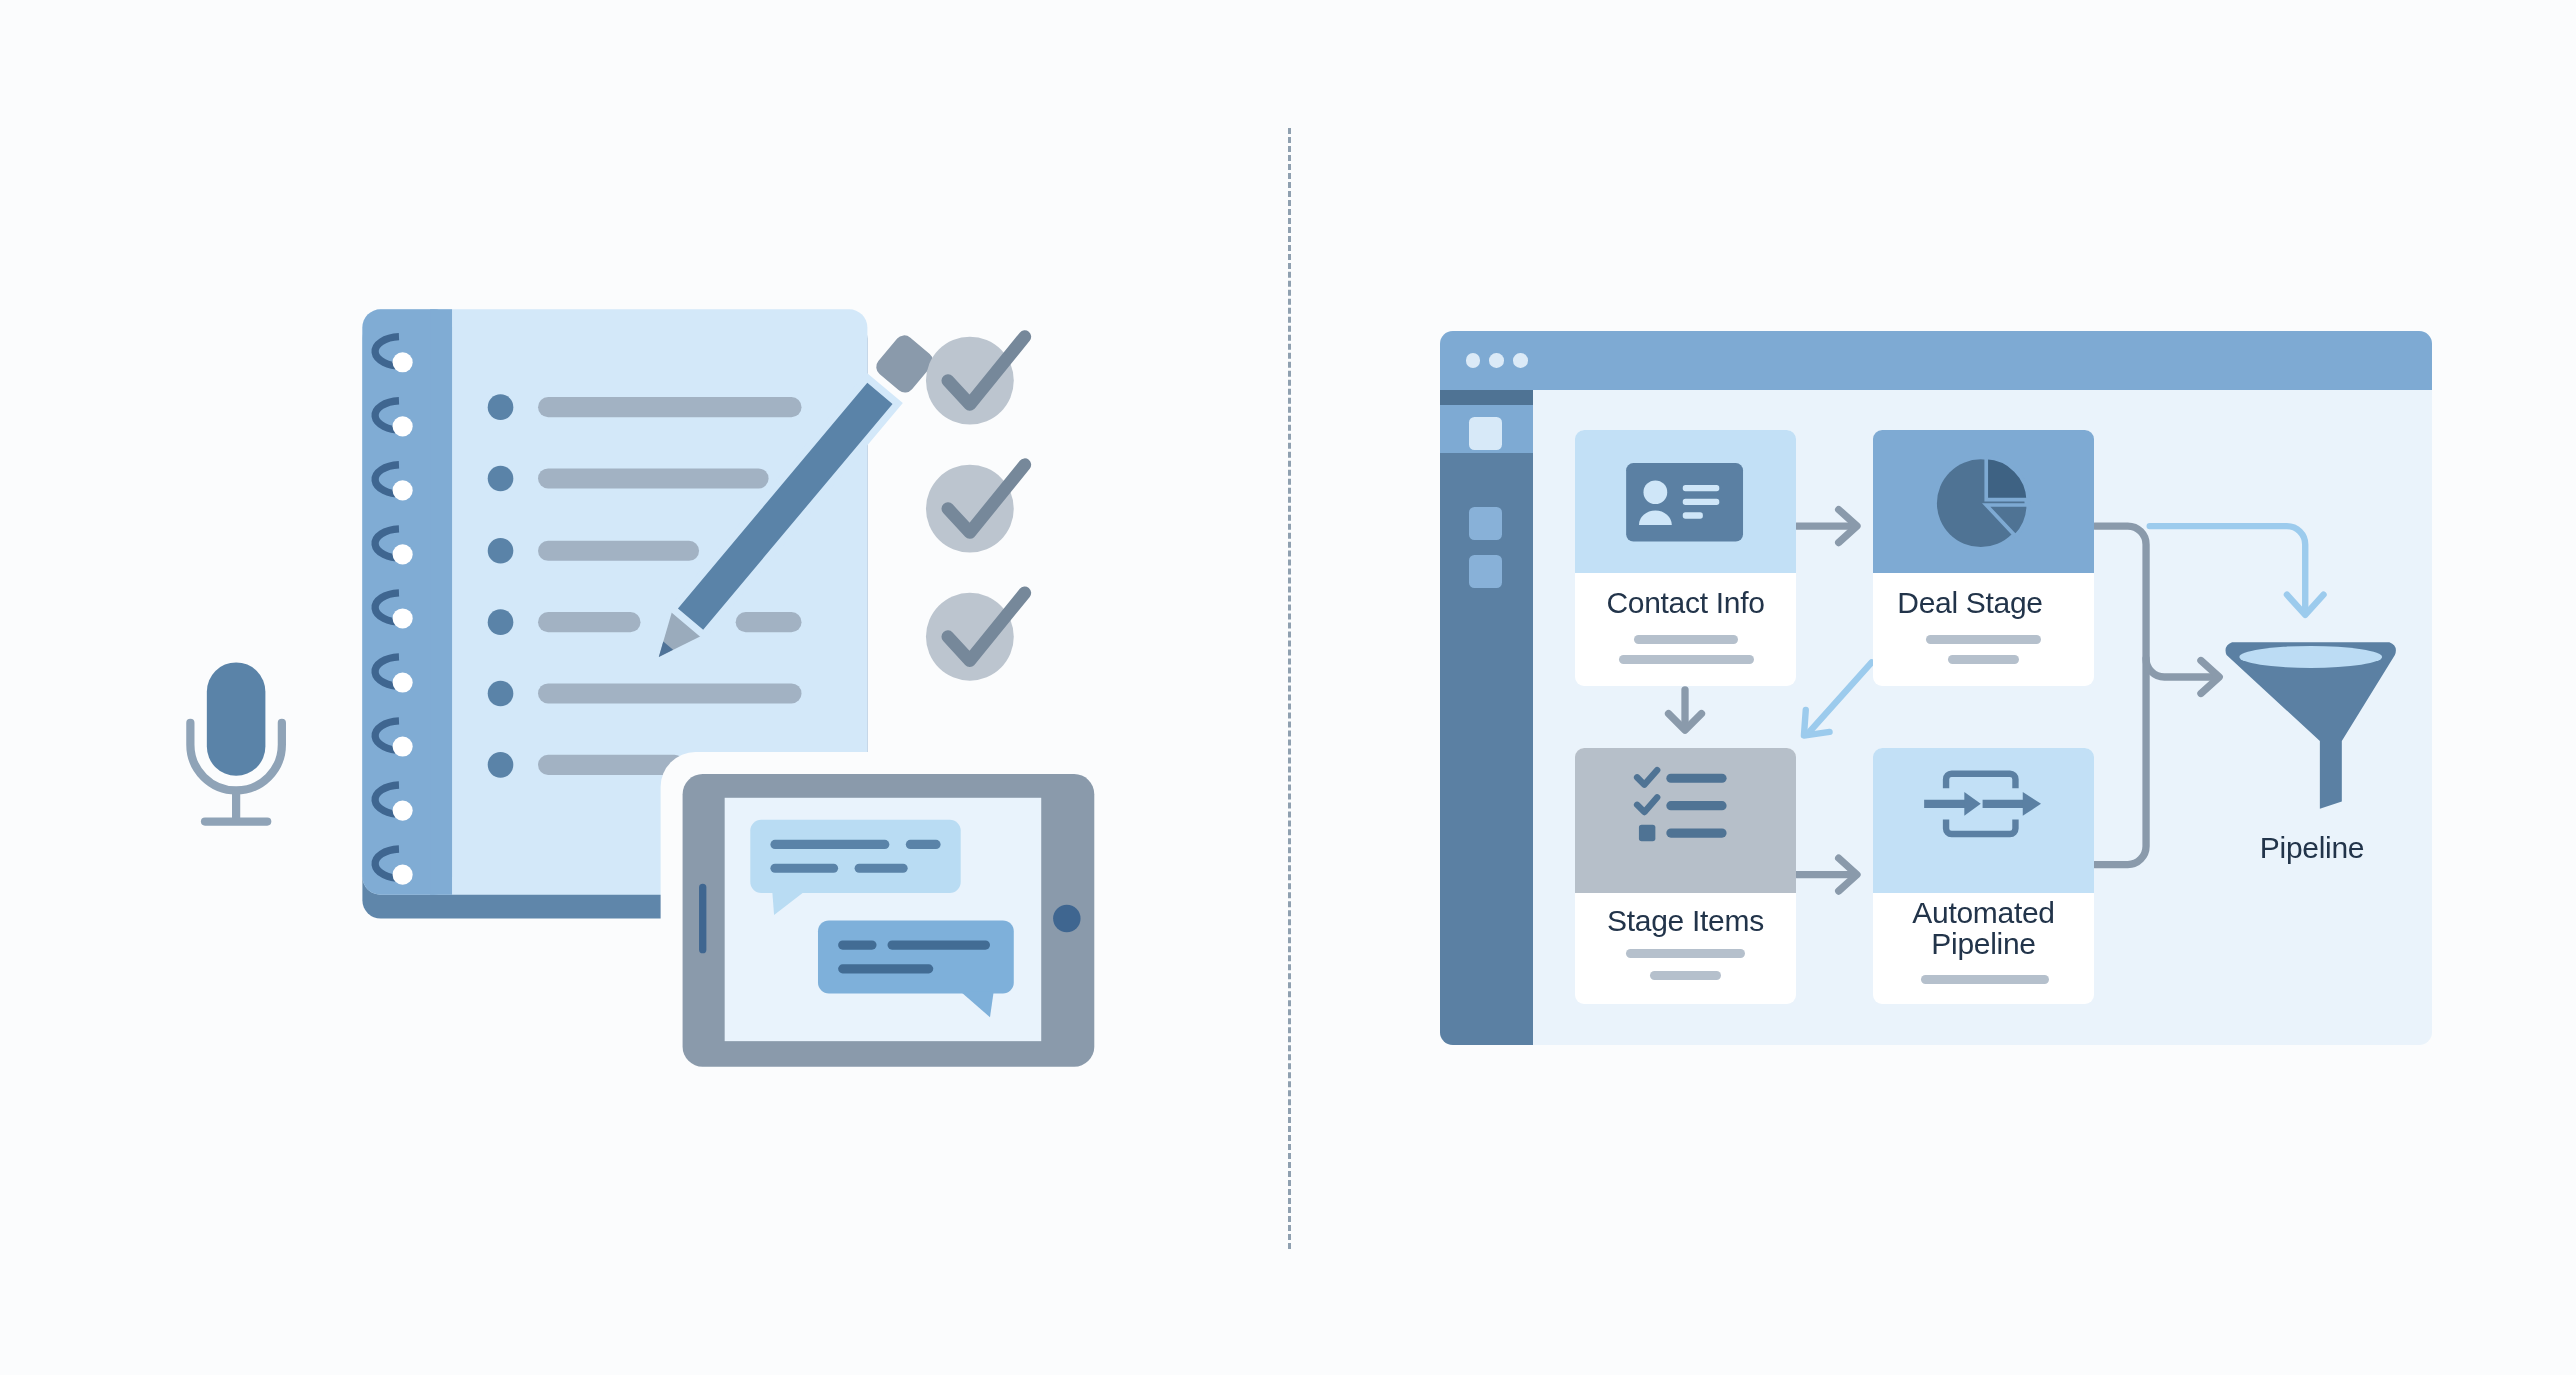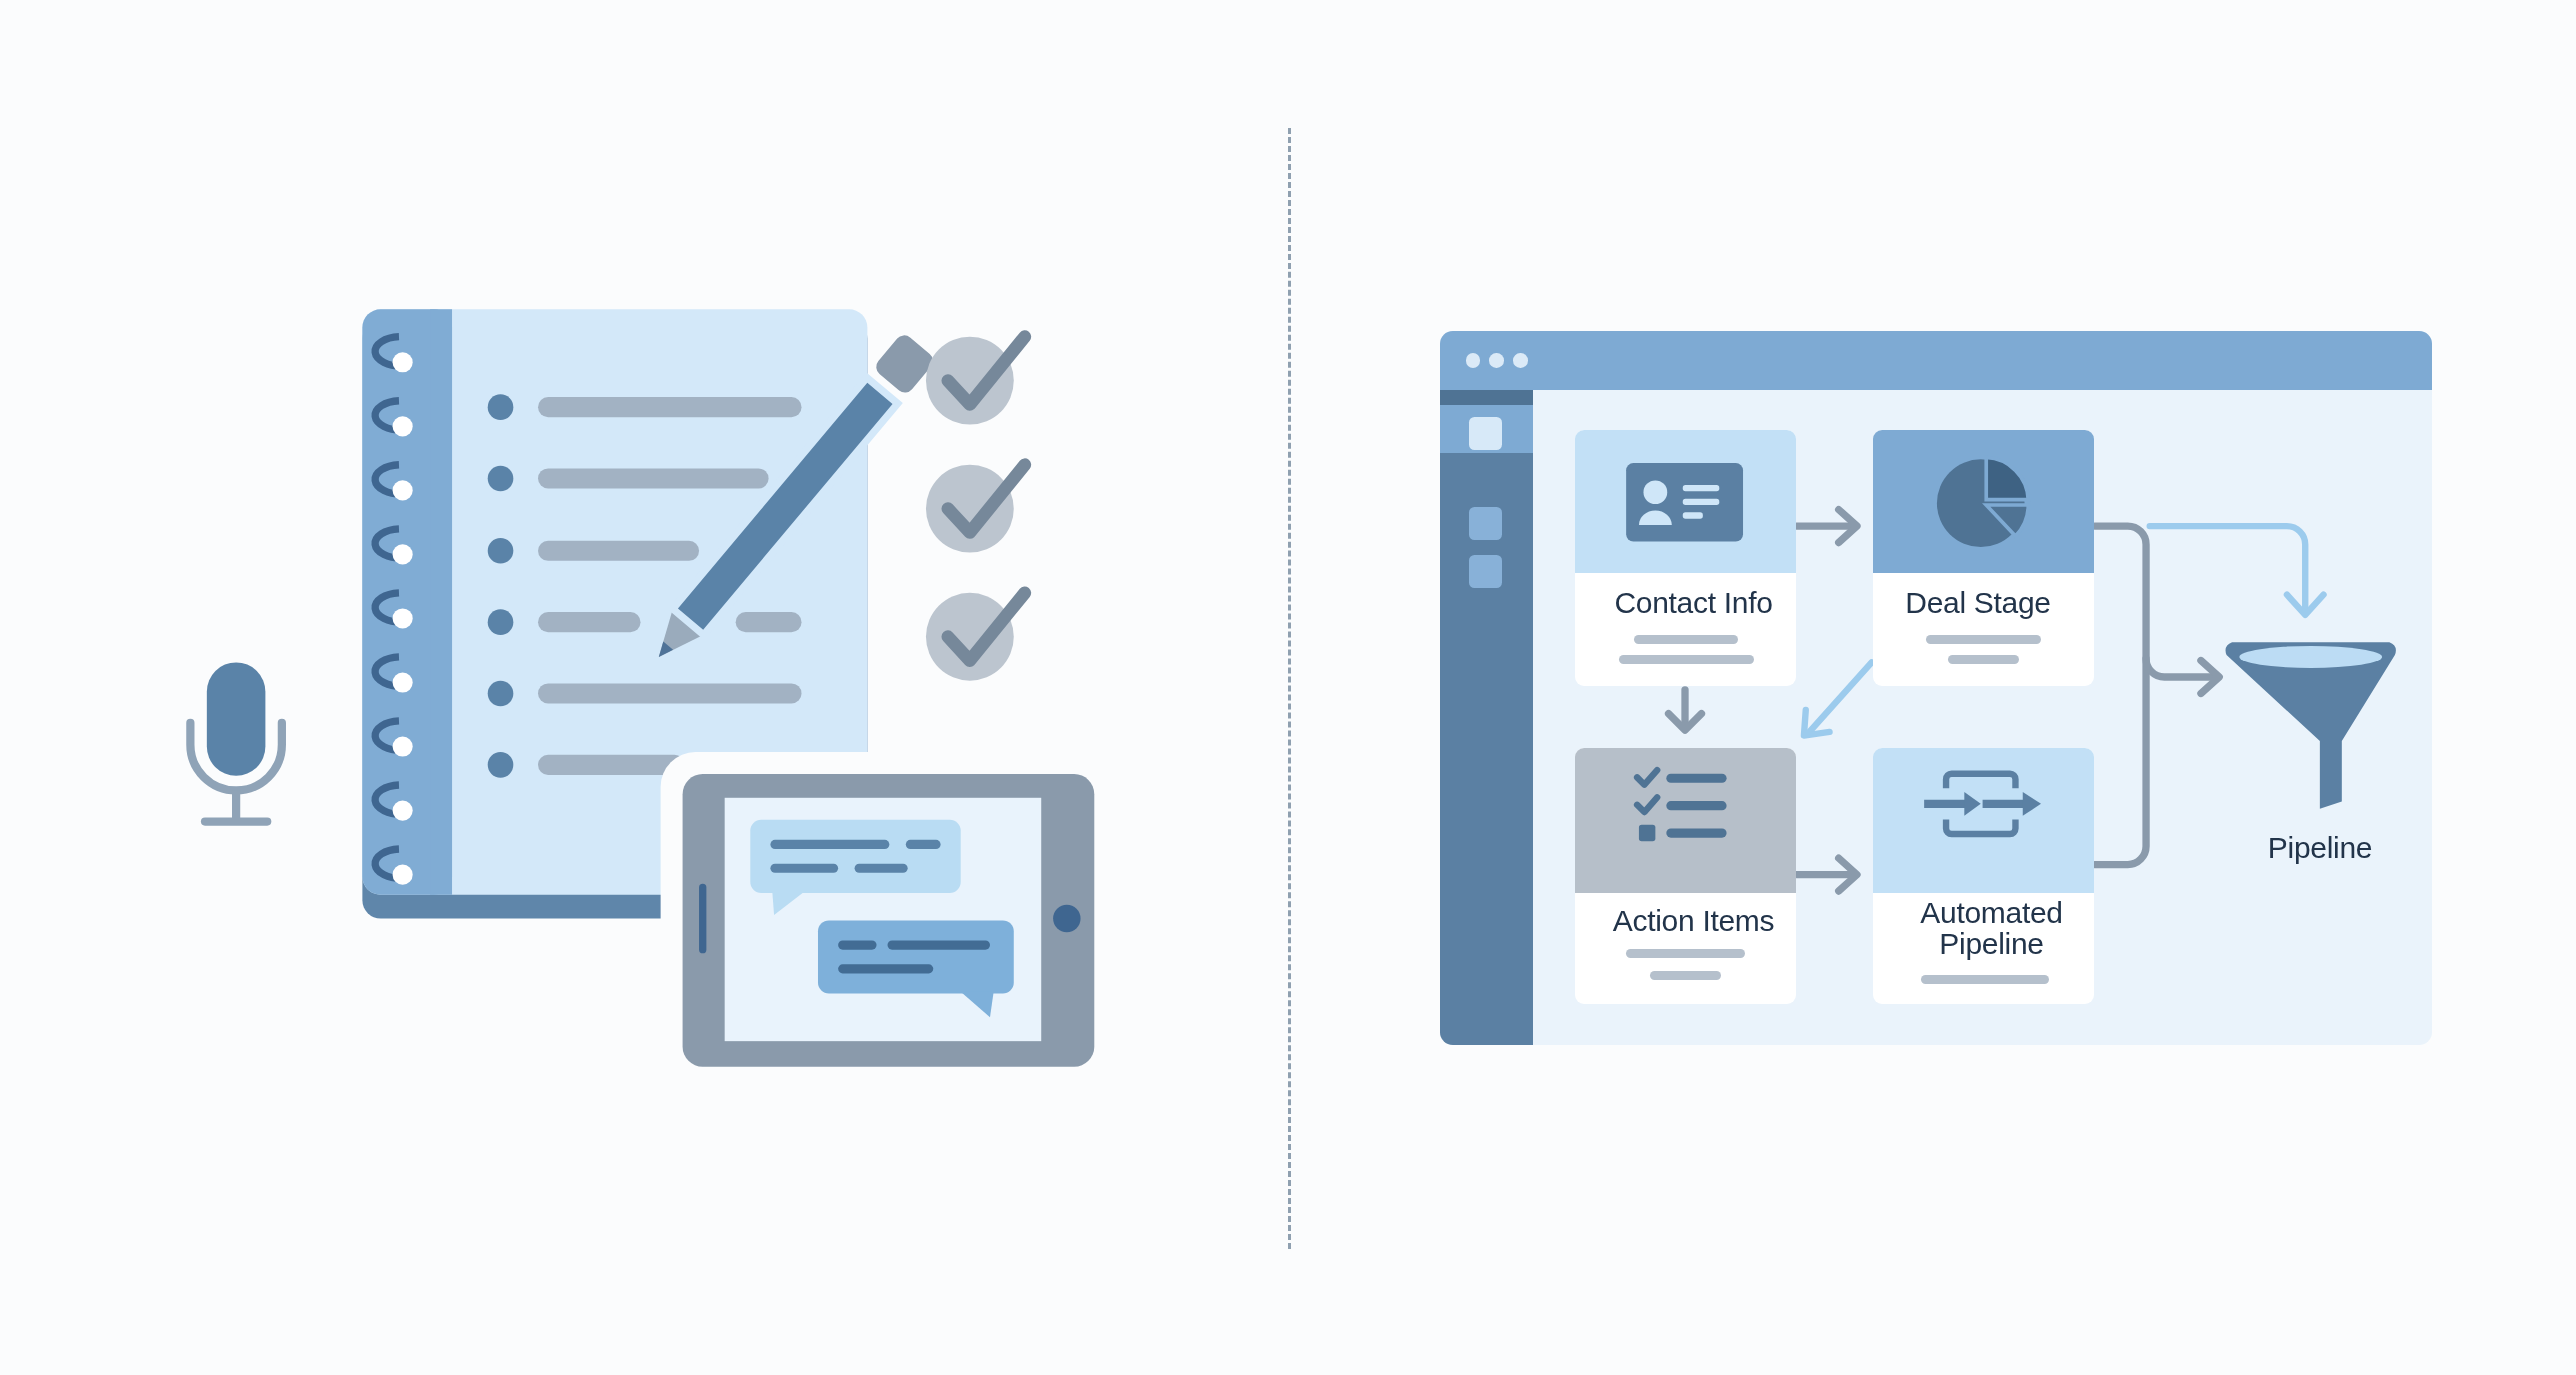--- a/index.html
+++ b/index.html
@@ -1,19 +1,19 @@
 <!DOCTYPE html>
 <html style="font-size:14.6px"><head>
 <meta charset="utf-8">
 <style>
   html,body{margin:0;padding:0;}
   body{width:2576px;height:1376px;background:#fbfcfd;position:relative;overflow:hidden;font-family:"Liberation Sans",sans-serif;}
   .abs{position:absolute;}
   svg{position:absolute;left:0;top:0;}
-  .label{position:absolute;color:#22344a;font-size:30px;text-align:center;font-weight:400;letter-spacing:-0.3px;padding-left:8px;}
+  .label{position:absolute;color:#22344a;font-size:30px;text-align:center;font-weight:400;letter-spacing:-0.3px;}
   .card{position:absolute;width:221px;border-radius:9.1px;overflow:hidden;background:#ffffff;}
   .card .top{height:143px;}
   .bar{position:absolute;height:9.1px;border-radius:4.6px;background:#b5c0cc;}
 </style>
 </head>
 <body>
 
 <div class="abs" style="left:1288px;top:128px;width:0;height:1121px;border-left:3.7px dashed #8fa0b0;"></div>
 
 <div class="abs" style="left:0;top:0;width:1281px;height:1376px;">
@@ -179,21 +179,21 @@
 <div class="card" style="left:1575px;top:748px;height:256px;">
   <div class="top" style="background:#b6bfc9;height:145px;"></div>
   <svg width="221" height="256" viewBox="0 0 242 280">
     <path d="M68 32 l8 8 l14 -16" fill="none" stroke="#4f7394" stroke-width="7" stroke-linecap="round" stroke-linejoin="round"></path>
     <rect x="100" y="28" width="66" height="10" rx="5" fill="#4f7394"></rect>
     <path d="M68 62 l8 8 l14 -16" fill="none" stroke="#4f7394" stroke-width="7" stroke-linecap="round" stroke-linejoin="round"></path>
     <rect x="100" y="58" width="66" height="10" rx="5" fill="#4f7394"></rect>
     <rect x="70" y="84" width="18" height="18" rx="3" fill="#4f7394"></rect>
     <rect x="100" y="88" width="66" height="10" rx="5" fill="#4f7394"></rect>
   </svg>
-  <div class="label" style="left:0;top:156px;width:221px;">Action Items</div>
+  <div class="label" style="left:0;top:156px;width:221px;">Stage Items</div>
   <div class="bar" style="left:51px;top:201px;width:119px;"></div>
   <div class="bar" style="left:75px;top:223px;width:71px;"></div>
 </div>
 
 <div class="card" style="left:1873px;top:748px;height:256px;">
   <div class="top" style="background:#c2e0f6;height:145px;"></div>
   <svg width="221" height="256" viewBox="0 0 242 280">
     <path d="M80 44 v-10 a6 6 0 0 1 6 -6 h64 a6 6 0 0 1 6 6 v10" fill="none" stroke="#5b80a3" stroke-width="7"></path>
     <path d="M80 78 v10 a6 6 0 0 0 6 6 h64 a6 6 0 0 0 6 -6 v-10" fill="none" stroke="#5b80a3" stroke-width="7"></path>
     <line x1="56" y1="61" x2="104" y2="61" stroke="#5b80a3" stroke-width="9"></line>

